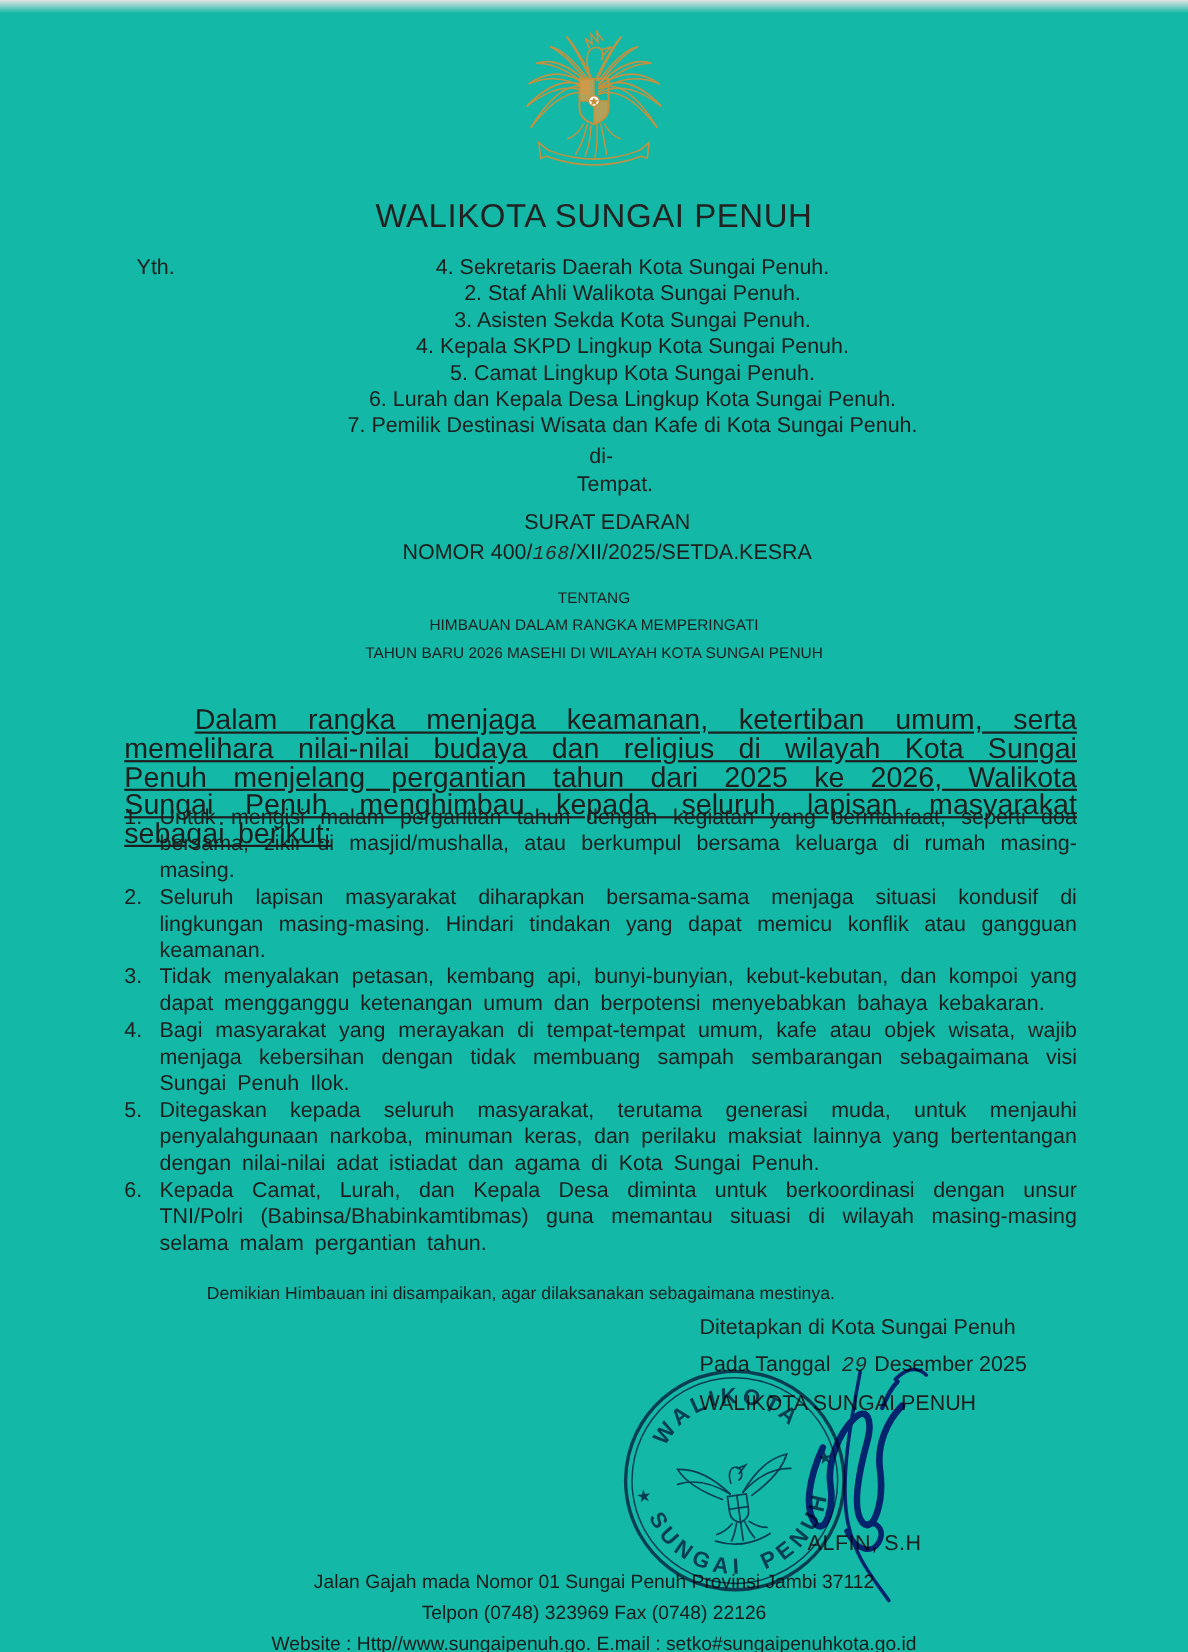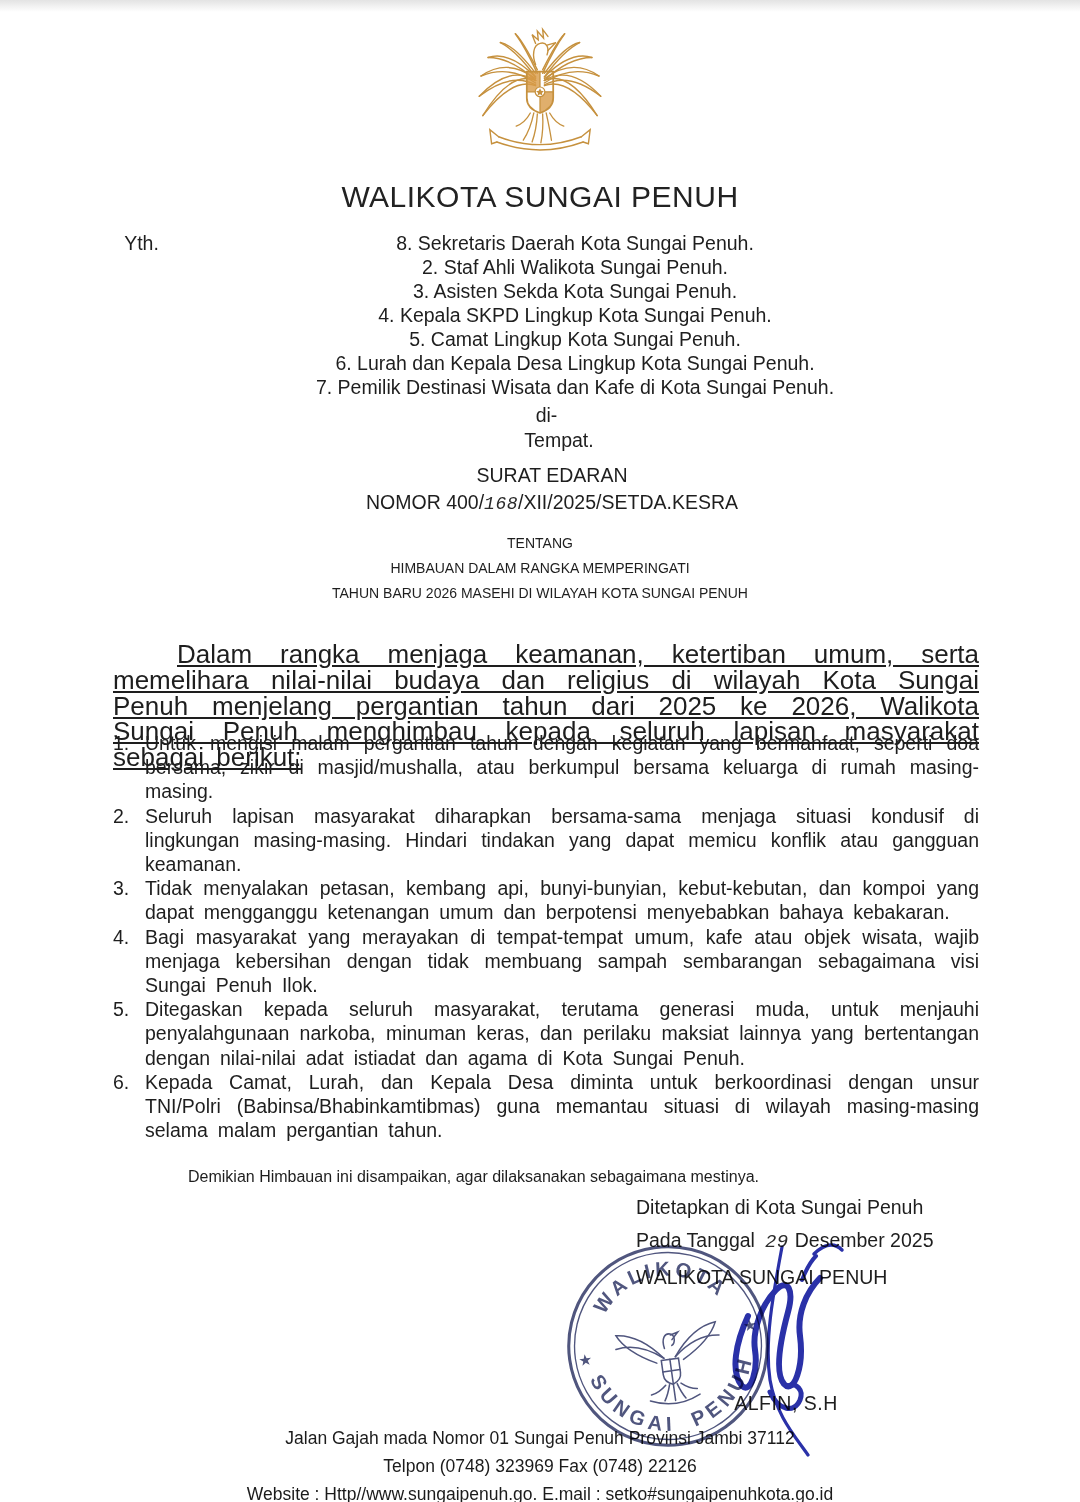--- a/index.html
+++ b/index.html
@@ -1,19 +1,19 @@
 <!DOCTYPE html>
 <html><head>
 <meta charset="utf-8">
 <style>
   html,body{margin:0;padding:0;background:#e9e9e9;}
   .page{
     position:relative;
     width:1080px;height:1502px;
-    background:#ffffff;
+    background:#14b8a6;
     overflow:hidden;
     font-family:"Liberation Sans", sans-serif;
     color:#1e1e1e;
     margin:0 auto;
   }
   .top-shade{
     position:absolute;top:0;left:0;right:0;height:12px;
     background:linear-gradient(#e3e3e3,rgba(255,255,255,0));
   }
   
@@ -124,21 +124,21 @@
         <path d="M122 124 L132 116 L130 132 L124 130"></path>
       </g>
     </svg>
   </div>
   <div class="doc-title">WALIKOTA SUNGAI PENUH</div>
 
   <div class="addressees">
     <div class="addr-row">
       <span class="addr-label">Yth.</span>
       <div class="addr-items">
-        <div>8. Sekretaris Daerah Kota Sungai Penuh.</div>
+        <div>4. Sekretaris Daerah Kota Sungai Penuh.</div>
         <div>2. Staf Ahli Walikota Sungai Penuh.</div>
         <div>3. Asisten Sekda Kota Sungai Penuh.</div>
         <div>4. Kepala SKPD Lingkup Kota Sungai Penuh.</div>
         <div>5. Camat Lingkup Kota Sungai Penuh.</div>
         <div>6. Lurah dan Kepala Desa Lingkup Kota Sungai Penuh.</div>
         <div>7. Pemilik Destinasi Wisata dan Kafe di Kota Sungai Penuh.</div>
       </div>
     </div>
     <div class="addr-di">di-</div>
     <div class="addr-tempat">Tempat.</div>

